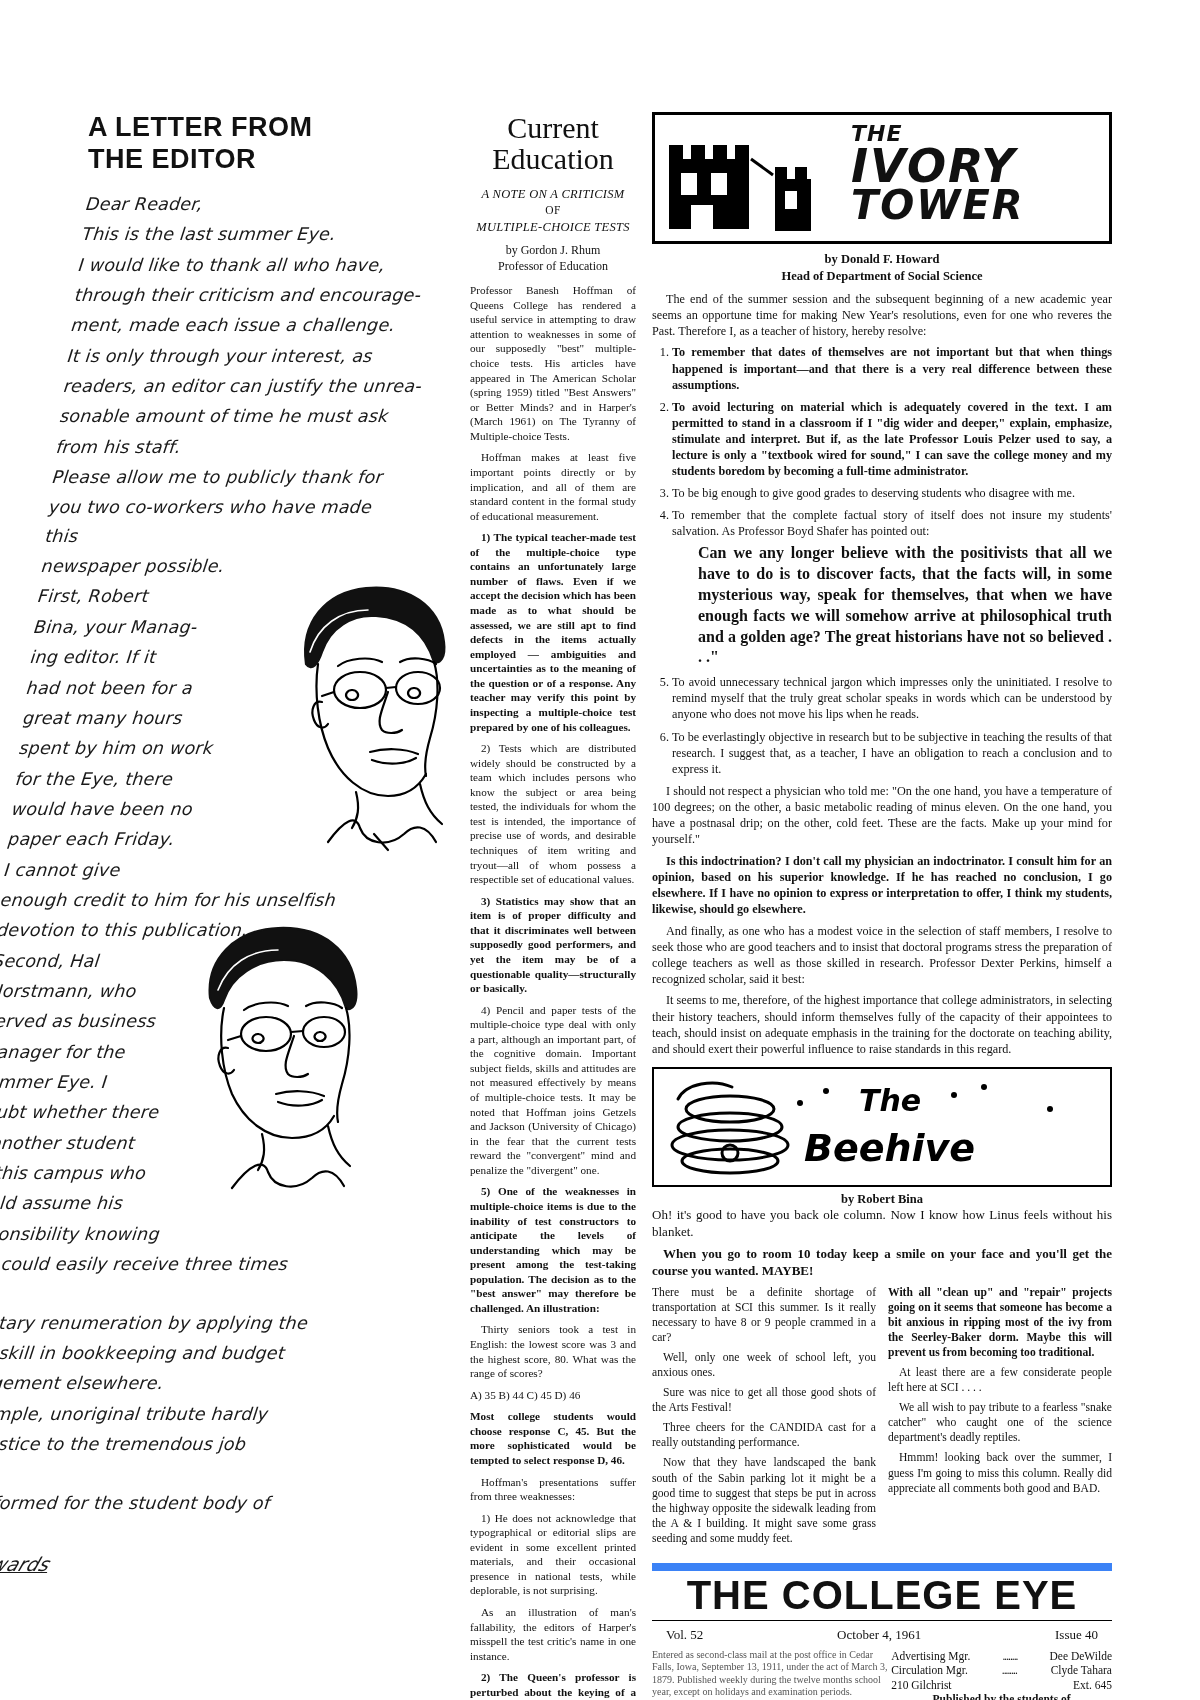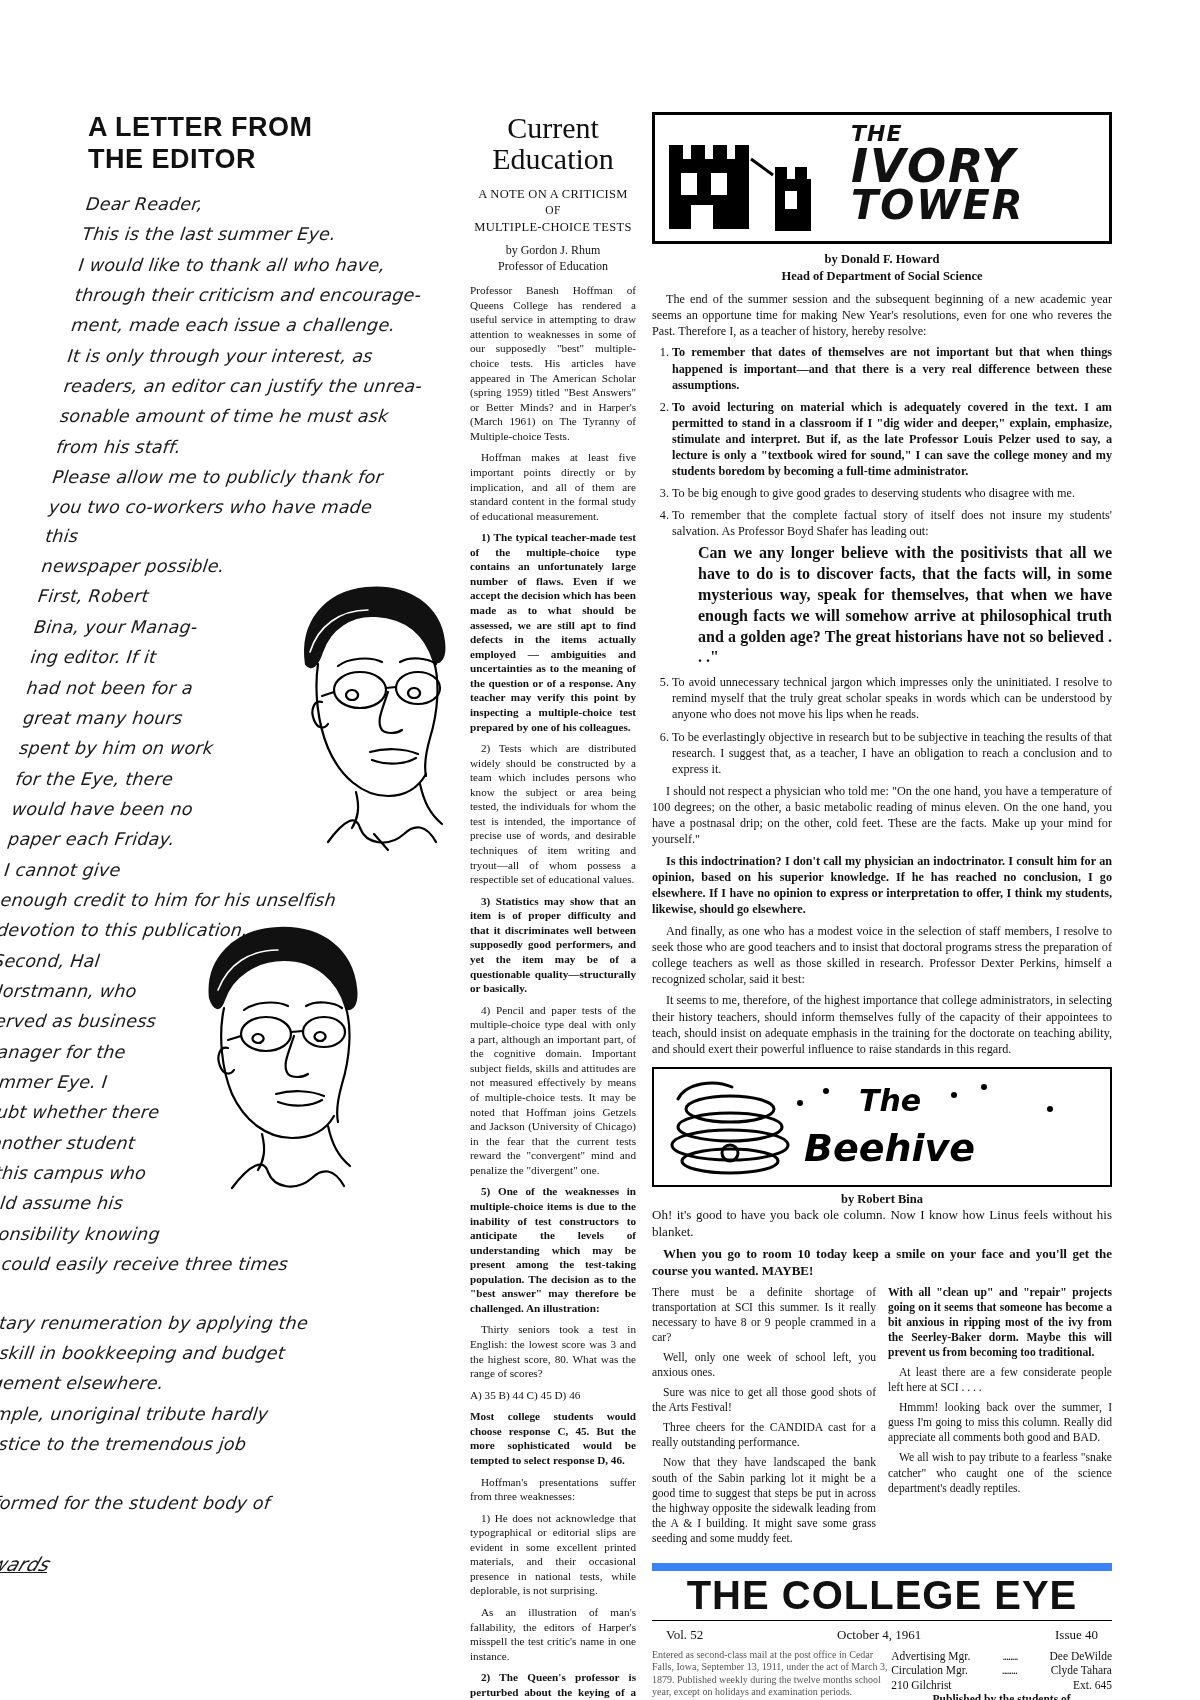--- a/index.html
+++ b/index.html
@@ -20,21 +20,21 @@
   .ind3{margin-left:118px;}
   .sig{font-family:"DejaVu Sans",sans-serif;font-style:italic;font-size:19px;transform:skewX(-14deg);margin-left:150px;margin-top:6px;text-decoration:underline;}
 
   
   .portrait{position:absolute;}
   .portrait svg{display:block;}
 
   
   .ce-head{font-family:"Liberation Serif",serif;font-size:30px;line-height:1.04;text-align:center;margin:0 0 12px 0;}
   .ce-sub{font-size:11.5px;text-align:center;line-height:1.35;letter-spacing:.3px;}
-  .ce-sub .lg{font-size:12.5px;}
+  .ce-sub .lg{font-size:12.5px;font-style:italic;}
   .byline{text-align:center;font-size:12px;margin-top:6px;line-height:1.4;}
   .body-txt{font-size:11.2px;line-height:1.30;text-align:justify;margin-top:8px;}
   .body-txt p{margin:0 0 7px 0;text-indent:11px;}
   .body-txt p.noind{text-indent:0;}
 
   
   .ivory-wrap{border:3px solid #000;height:126px;position:relative;overflow:hidden;background:#fff;}
   .ivory-title{position:absolute;left:196px;top:8px;font-family:"DejaVu Sans",sans-serif;font-weight:bold;font-style:italic;line-height:1.0;}
   .ivory-title .l1{font-size:22px;letter-spacing:1px;}
   .ivory-title .l2{font-size:46px;letter-spacing:2px;margin-top:-2px;}
@@ -262,21 +262,21 @@
       <div>Head of Department of Social Science</div>
     </div>
 
     <div class="tower-body">
       <p class="small-ind">The end of the summer session and the subsequent beginning of a new academic year seems an opportune time for making New Year's resolutions, even for one who reveres the Past. Therefore I, as a teacher of history, hereby resolve:</p>
       <ol class="resolve">
         <li><span class="bold">To remember that dates of themselves are not important but that when things happened is important—and that there is a very real difference between these assumptions.</span></li>
         <li><span class="bold">To avoid lecturing on material which is adequately covered in the text. I am permitted to stand in a classroom if I "dig wider and deeper," explain, emphasize, stimulate and interpret. But if, as the late Professor Louis Pelzer used to say, a lecture is only a "textbook wired for sound," I can save the college money and my students boredom by becoming a full-time administrator.</span></li>
         <li><span>To be big enough to give good grades to deserving students who disagree with me.</span></li>
         <li>
-          <span>To remember that the complete factual story of itself does not insure my students' salvation. As Professor Boyd Shafer has leading out:</span>
+          <span>To remember that the complete factual story of itself does not insure my students' salvation. As Professor Boyd Shafer has pointed out:</span>
           <div class="indent-q">Can we any longer believe with the positivists that all we have to do is to discover facts, that the facts will, in some mysterious way, speak for themselves, that when we have enough facts we will somehow arrive at philosophical truth and a golden age? The great historians have not so believed . . ."</div>
         </li>
         <li><span>To avoid unnecessary technical jargon which impresses only the uninitiated. I resolve to remind myself that the truly great scholar speaks in words which can be understood by anyone who does not move his lips when he reads.</span></li>
         <li><span>To be everlastingly objective in research but to be subjective in teaching the results of that research. I suggest that, as a teacher, I have an obligation to reach a conclusion and to express it.</span></li>
       </ol>
       <p class="small-ind">I should not respect a physician who told me: "On the one hand, you have a temperature of 100 degrees; on the other, a basic metabolic reading of minus eleven. On the one hand, you have a postnasal drip; on the other, cold feet. These are the facts. Make up your mind for yourself."</p>
       <p class="small-ind bold">Is this indoctrination? I don't call my physician an indoctrinator. I consult him for an opinion, based on his superior knowledge. If he has reached no conclusion, I go elsewhere. If I have no opinion to express or interpretation to offer, I think my students, likewise, should go elsewhere.</p>
       <p class="small-ind">And finally, as one who has a modest voice in the selection of staff members, I resolve to seek those who are good teachers and to insist that doctoral programs stress the preparation of college teachers as well as those skilled in research. Professor Dexter Perkins, himself a recognized scholar, said it best:</p>
       <p class="small-ind">It seems to me, therefore, of the highest importance that college administrators, in selecting their history teachers, should inform themselves fully of the capacity of their appointees to teach, should insist on adequate emphasis in the training for the doctorate on teaching ability, and should exert their powerful influence to raise standards in this regard.</p>
     </div>
@@ -313,22 +313,22 @@
       <div class="bee-col">
         <p class="noind">There must be a definite shortage of transportation at SCI this summer. Is it really necessary to have 8 or 9 people crammed in a car?</p>
         <p>Well, only one week of school left, you anxious ones.</p>
         <p>Sure was nice to get all those good shots of the Arts Festival!</p>
         <p>Three cheers for the CANDIDA cast for a really outstanding performance.</p>
         <p>Now that they have landscaped the bank south of the Sabin parking lot it might be a good time to suggest that steps be put in across the highway opposite the sidewalk leading from the A &amp; I building. It might save some grass seeding and some muddy feet.</p>
       </div>
       <div class="bee-col">
         <p class="noind bold">With all "clean up" and "repair" projects going on it seems that someone has become a bit anxious in ripping most of the ivy from the Seerley-Baker dorm. Maybe this will prevent us from becoming too traditional.</p>
         <p>At least there are a few considerate people left here at SCI . . . .</p>
+        <p>We all wish to pay tribute to a fearless "snake catcher" who caught one of the science department's deadly reptiles.</p>
         <p>Hmmm! looking back over the summer, I guess I'm going to miss this column. Really did appreciate all comments both good and BAD.</p>
-        <p>We all wish to pay tribute to a fearless "snake catcher" who caught one of the science department's deadly reptiles.</p>
       </div>
     </div>
 
     <div class="masthead">
       <div class="mast-title">THE COLLEGE EYE</div>
       <div class="mast-line">
         <span>Vol. 52</span>
         <span>October 4, 1961</span>
         <span>Issue 40</span>
       </div>

